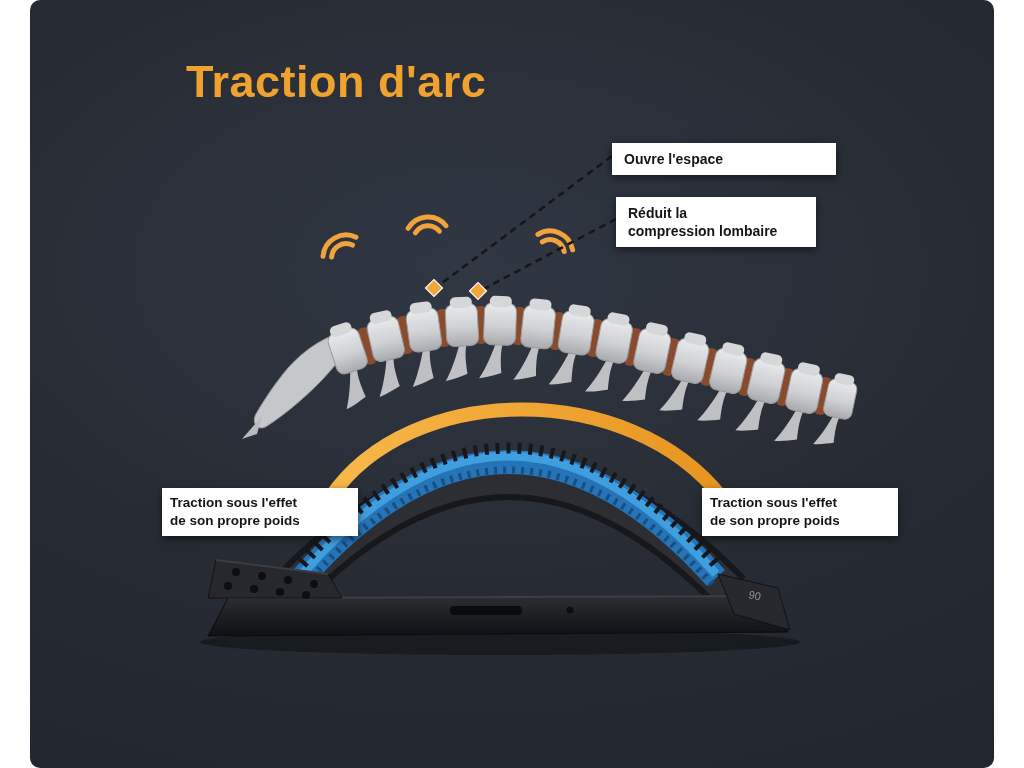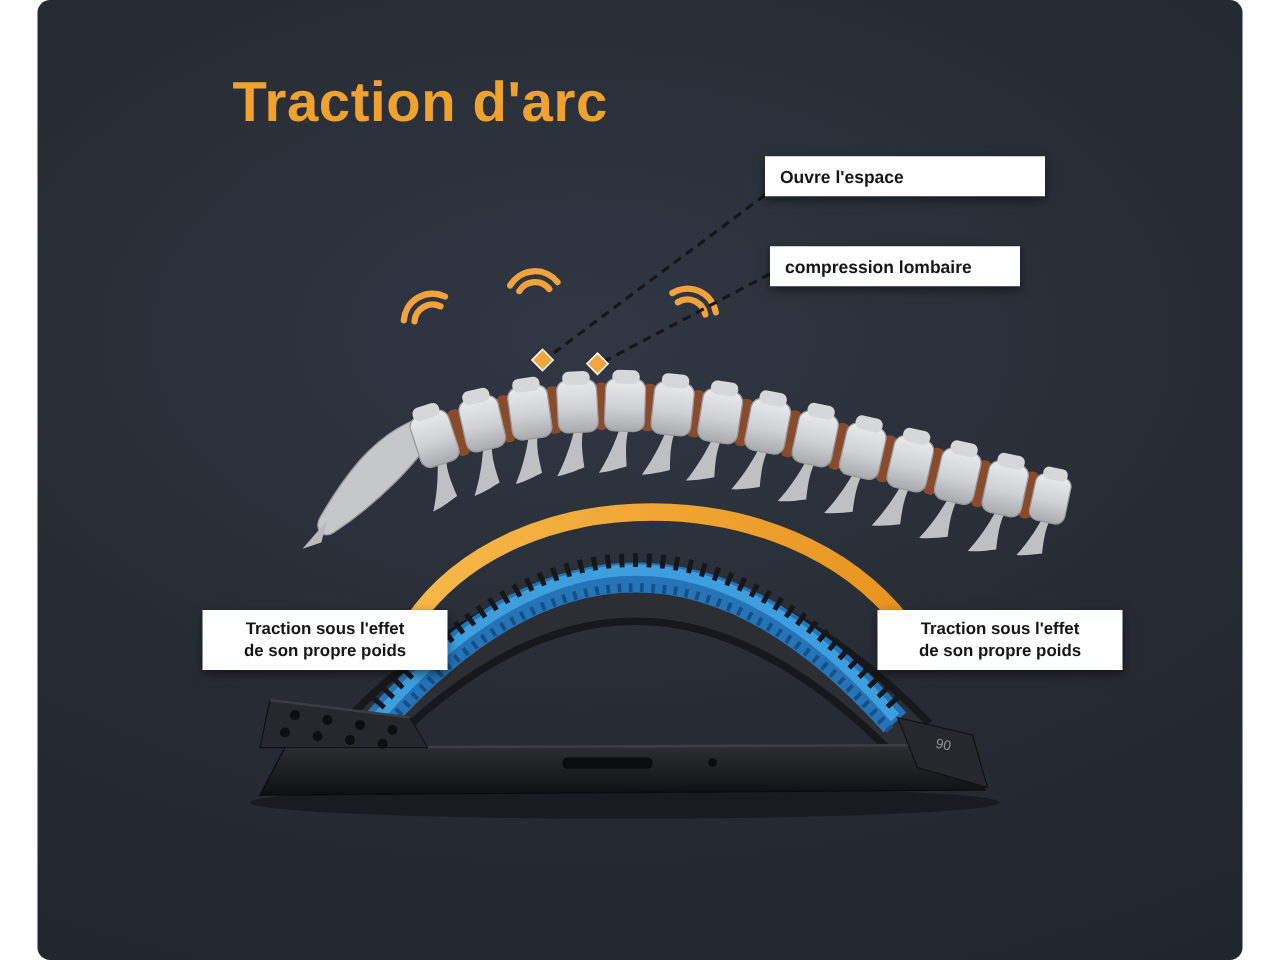--- a/index.html
+++ b/index.html
@@ -19,26 +19,26 @@
     font-size:45px; font-weight:bold; letter-spacing:.5px;
     color:#F0A22E;
     text-align:right;
   }
   .callout {
     position:absolute; background:#ffffff; color:#151515;
     font-weight:bold; font-size:14px; line-height:1.3;
     padding:7px 12px; box-shadow:0 3px 8px rgba(0,0,0,.5);
   }
   .callout .line, .wlabel .line { display:block; }
-  .callout1 { left:582px; top:125px; width:200px; }
+  .callout1 { left:582px; top:143px; width:200px; }
   .callout2 { left:586px; top:197px; width:176px; }
   .wlabel {
     position:absolute; background:#ffffff; color:#151515;
     font-weight:bold; font-size:13.5px; line-height:1.32;
-    padding:6px 8px; text-align:center;
+    padding:6px 8px; 
     box-shadow:0 3px 8px rgba(0,0,0,.5);
   }
   .wlabel-left  { left:132px; top:488px; width:180px; }
   .wlabel-right { left:672px; top:488px; width:180px; }
 </style>
 </head>
 <body>
 
 <div class="page">
   <div class="panel">
@@ -171,20 +171,21 @@
       </g>
     </svg>
 
     <h1 class="title">Traction d'arc</h1>
 
     <div class="callout callout1">
       <span class="line">Ouvre l'espace</span>
     </div>
 
     <div class="callout callout2">
+      <span class="line">Réduit la</span>
       <span class="line">compression lombaire</span>
     </div>
 
     <div class="wlabel wlabel-left">
       <span class="line">Traction sous l'effet</span>
       <span class="line">de son propre poids</span>
     </div>
 
     <div class="wlabel wlabel-right">
       <span class="line">Traction sous l'effet</span>

